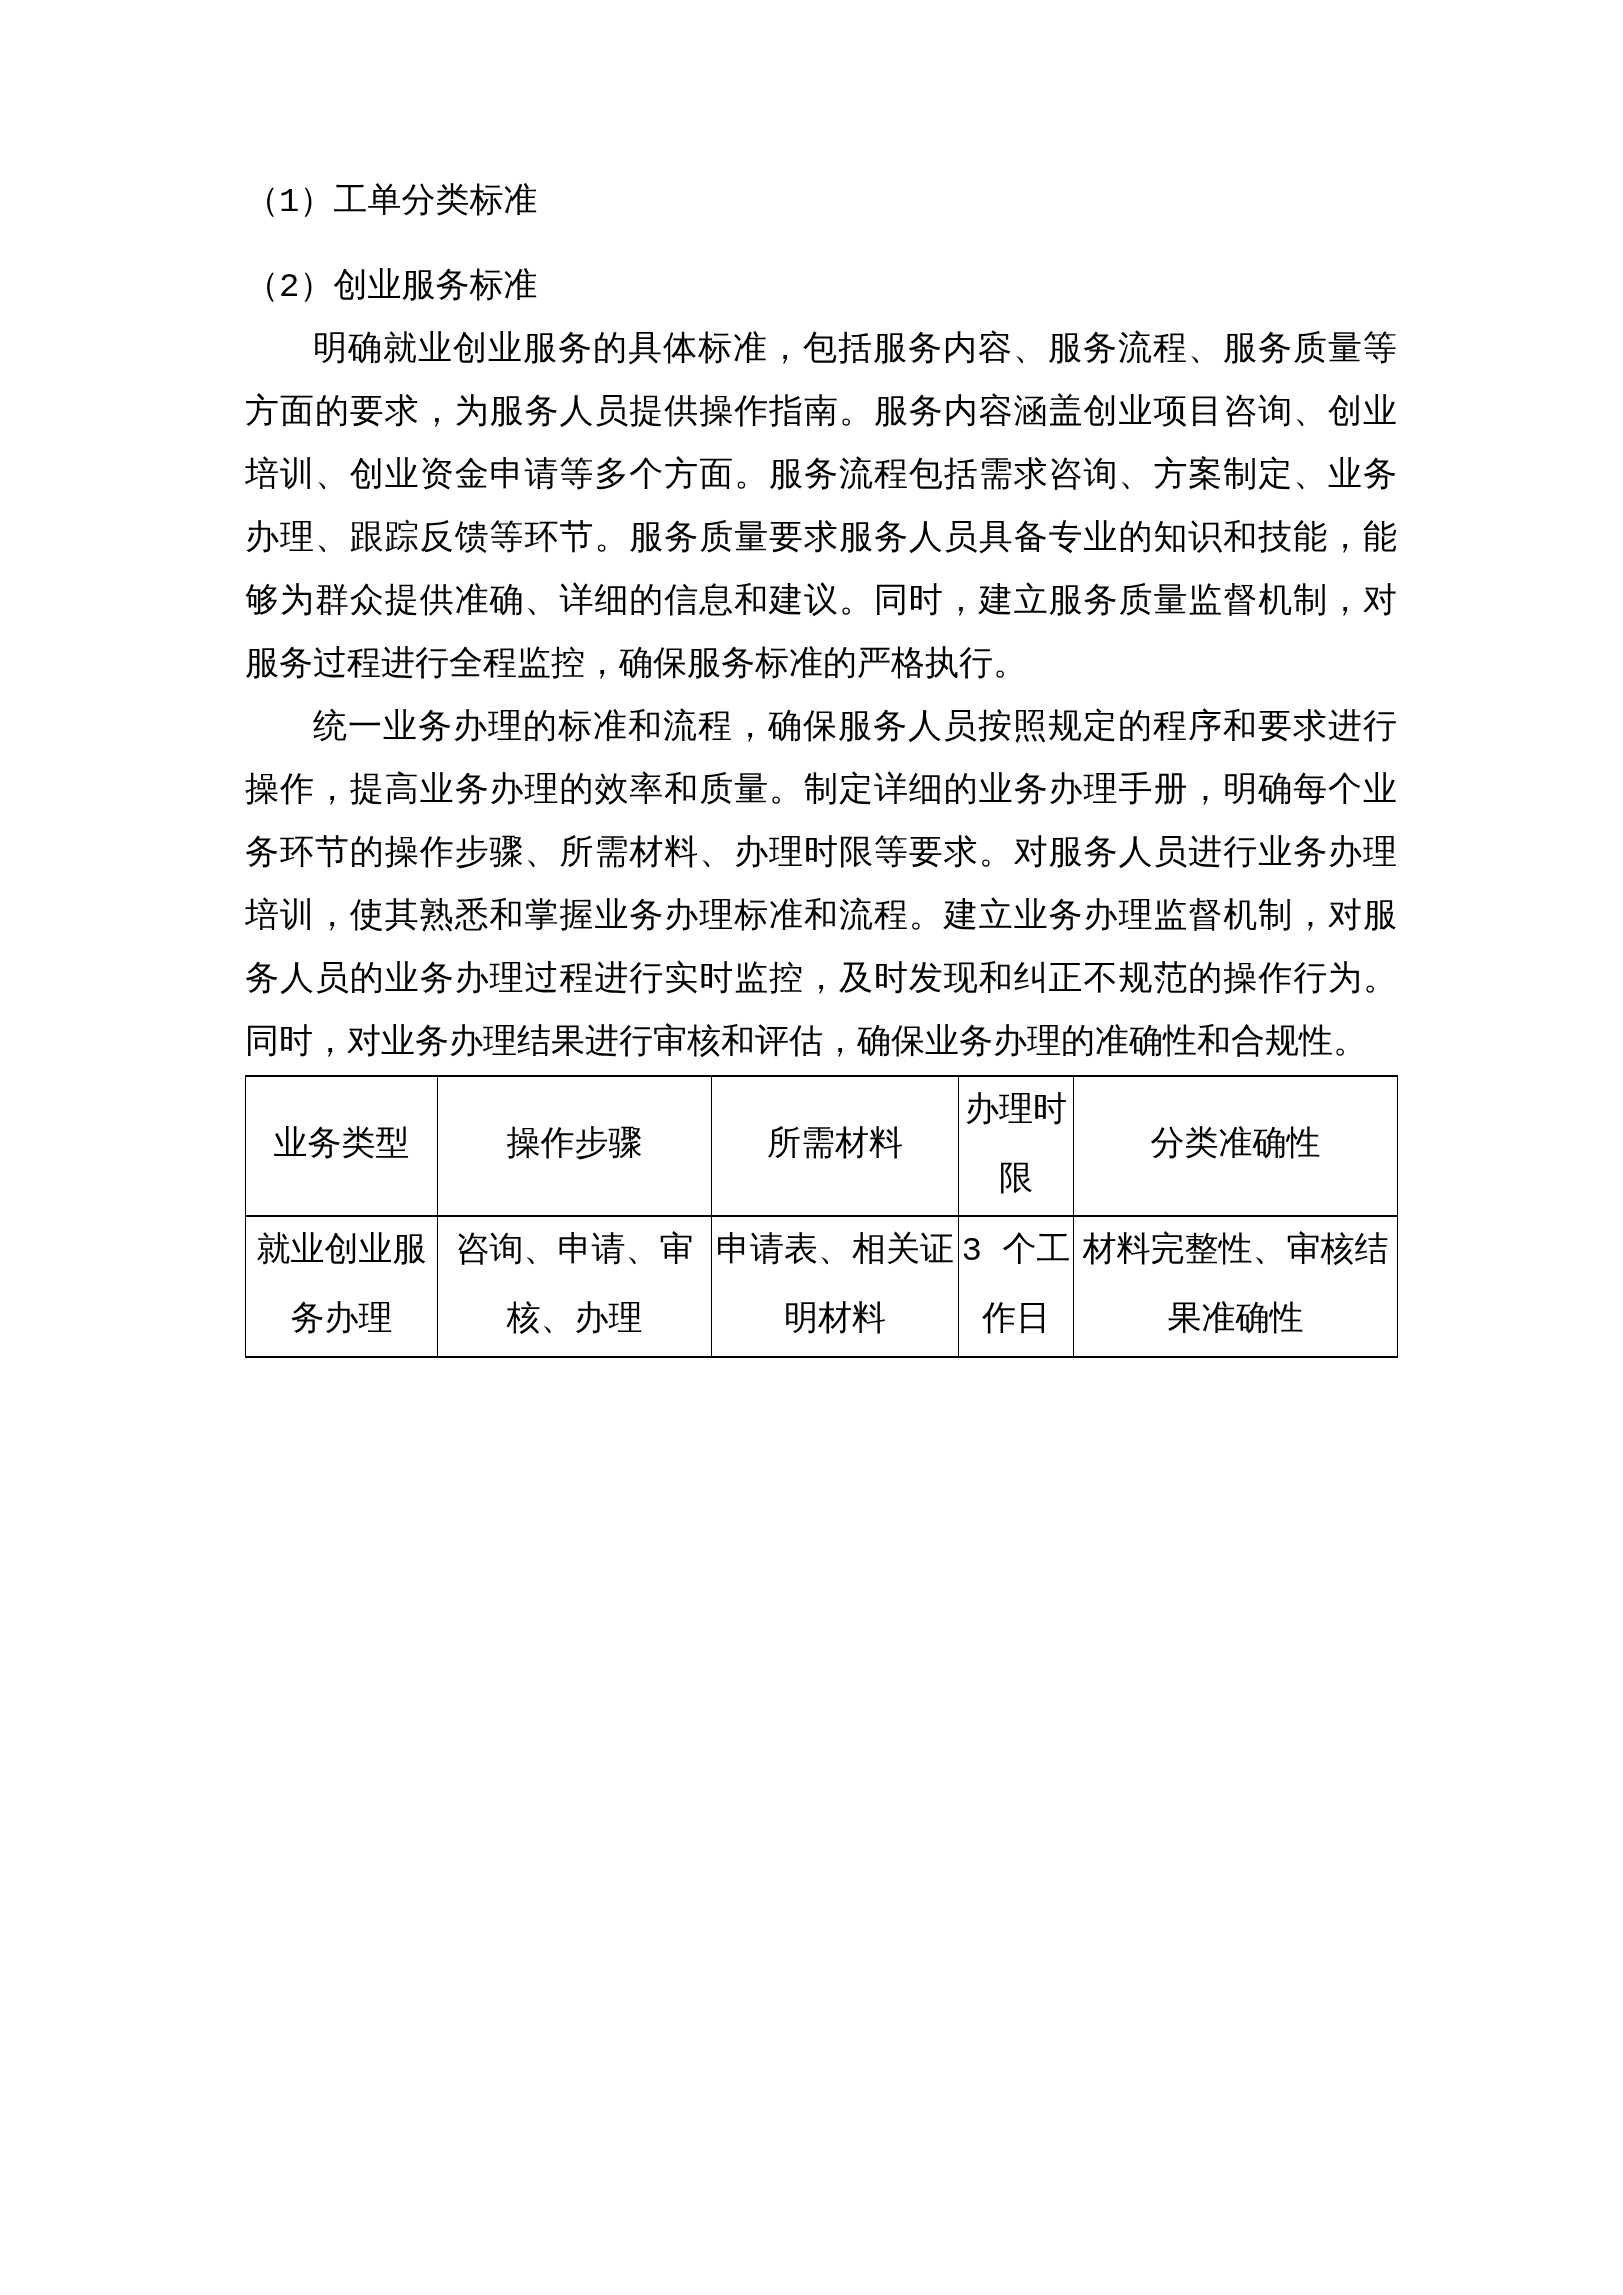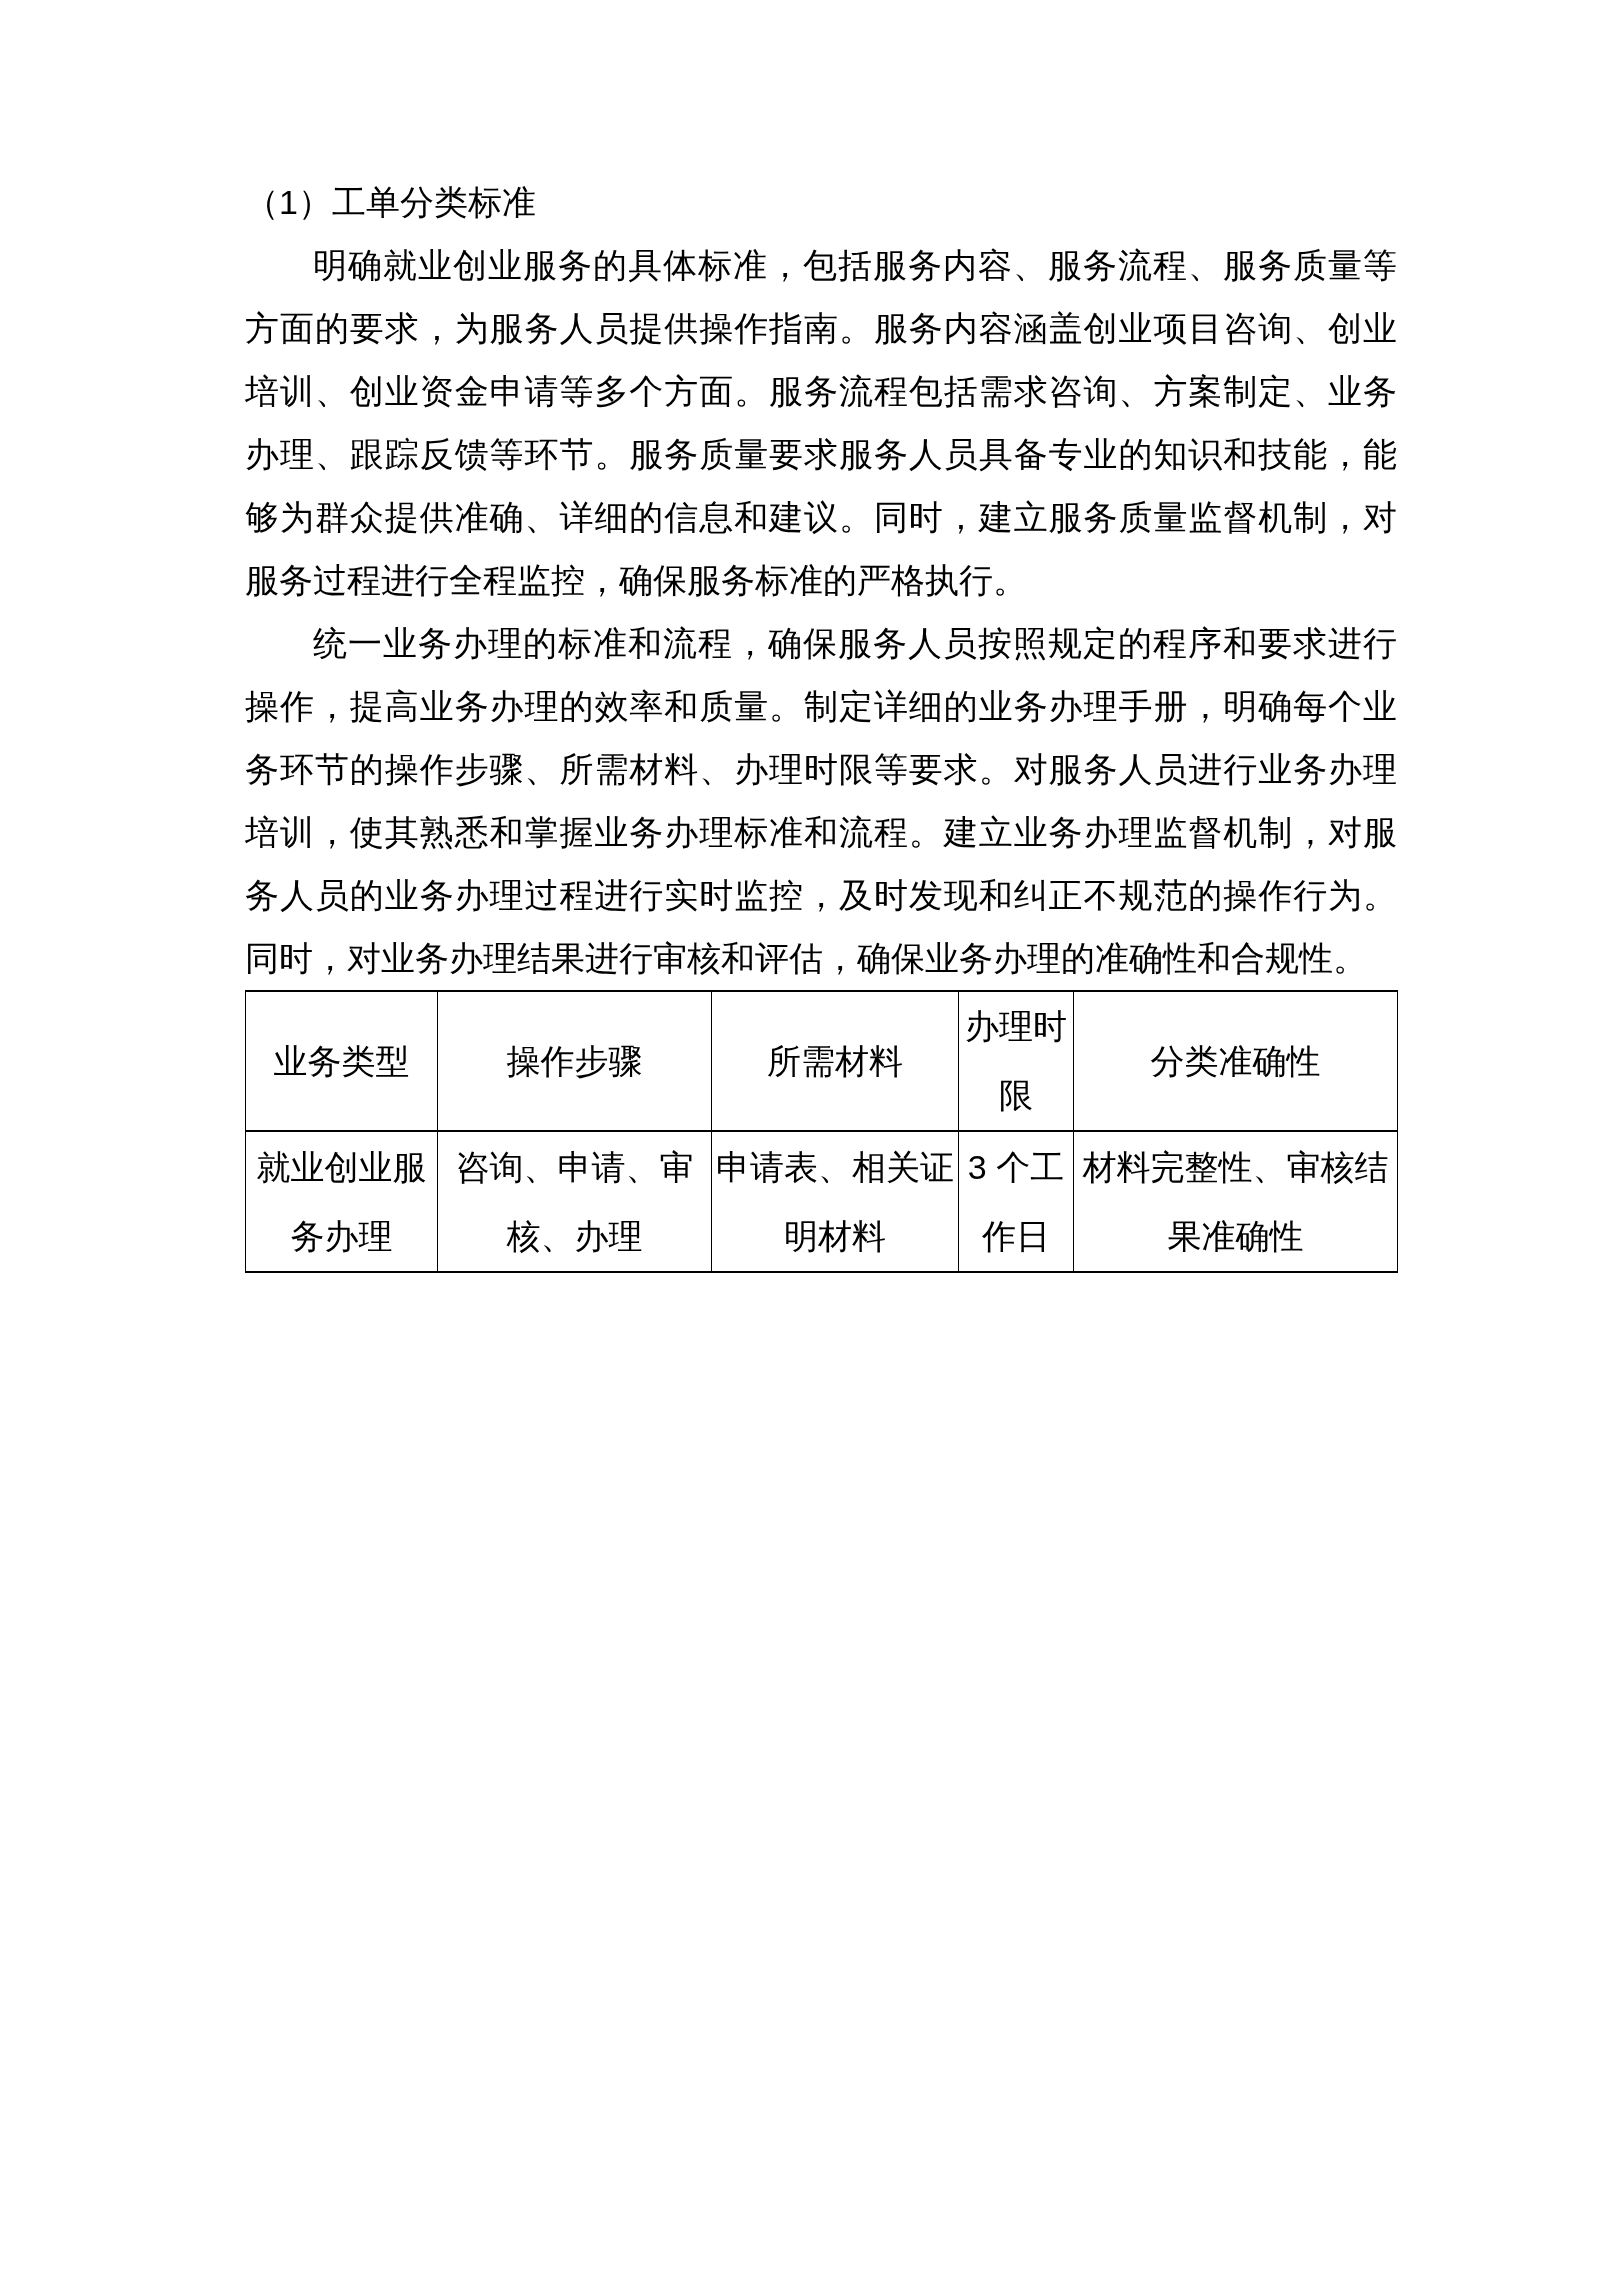--- a/index.html
+++ b/index.html
@@ -7,21 +7,21 @@
     padding: 0;
     background: #ffffff;
   }
   .page {
     position: relative;
     width: 1623px;
     height: 2295px;
     background: #ffffff;
     box-sizing: border-box;
     padding: 171px 226px 0 245px;
-    font-family: Liberation Sans, sans-serif;
+    font-family: Liberation Mono, monospace;
     color: #000000;
     overflow: hidden;
   }
   .content {
     width: 1152px;
   }
   .doc-heading {
     font-size: 34px;
     line-height: 63px;
     font-weight: normal;
@@ -67,20 +67,21 @@
   tr.data-row   { height: 141px; }
 </style>
 </head>
 <body>
 
 <div class="page">
   <div class="content">
 
     <h3 class="doc-heading first">（1）工单分类标准</h3>
 
+    <h3 class="doc-heading">（2）创业服务标准</h3>
     <p class="doc-para">明确就业创业服务的具体标准，包括服务内容、服务流程、服务质量等方面的要求，为服务人员提供操作指南。服务内容涵盖创业项目咨询、创业培训、创业资金申请等多个方面。服务流程包括需求咨询、方案制定、业务办理、跟踪反馈等环节。服务质量要求服务人员具备专业的知识和技能，能够为群众提供准确、详细的信息和建议。同时，建立服务质量监督机制，对服务过程进行全程监控，确保服务标准的严格执行。</p>
 
     <p class="doc-para">统一业务办理的标准和流程，确保服务人员按照规定的程序和要求进行操作，提高业务办理的效率和质量。制定详细的业务办理手册，明确每个业务环节的操作步骤、所需材料、办理时限等要求。对服务人员进行业务办理培训，使其熟悉和掌握业务办理标准和流程。建立业务办理监督机制，对服务人员的业务办理过程进行实时监控，及时发现和纠正不规范的操作行为。同时，对业务办理结果进行审核和评估，确保业务办理的准确性和合规性。</p>
 
     <table class="doc-table">
       <colgroup>
         <col style="width:192px">
         <col style="width:274px">
         <col style="width:247px">
         <col style="width:115px">

